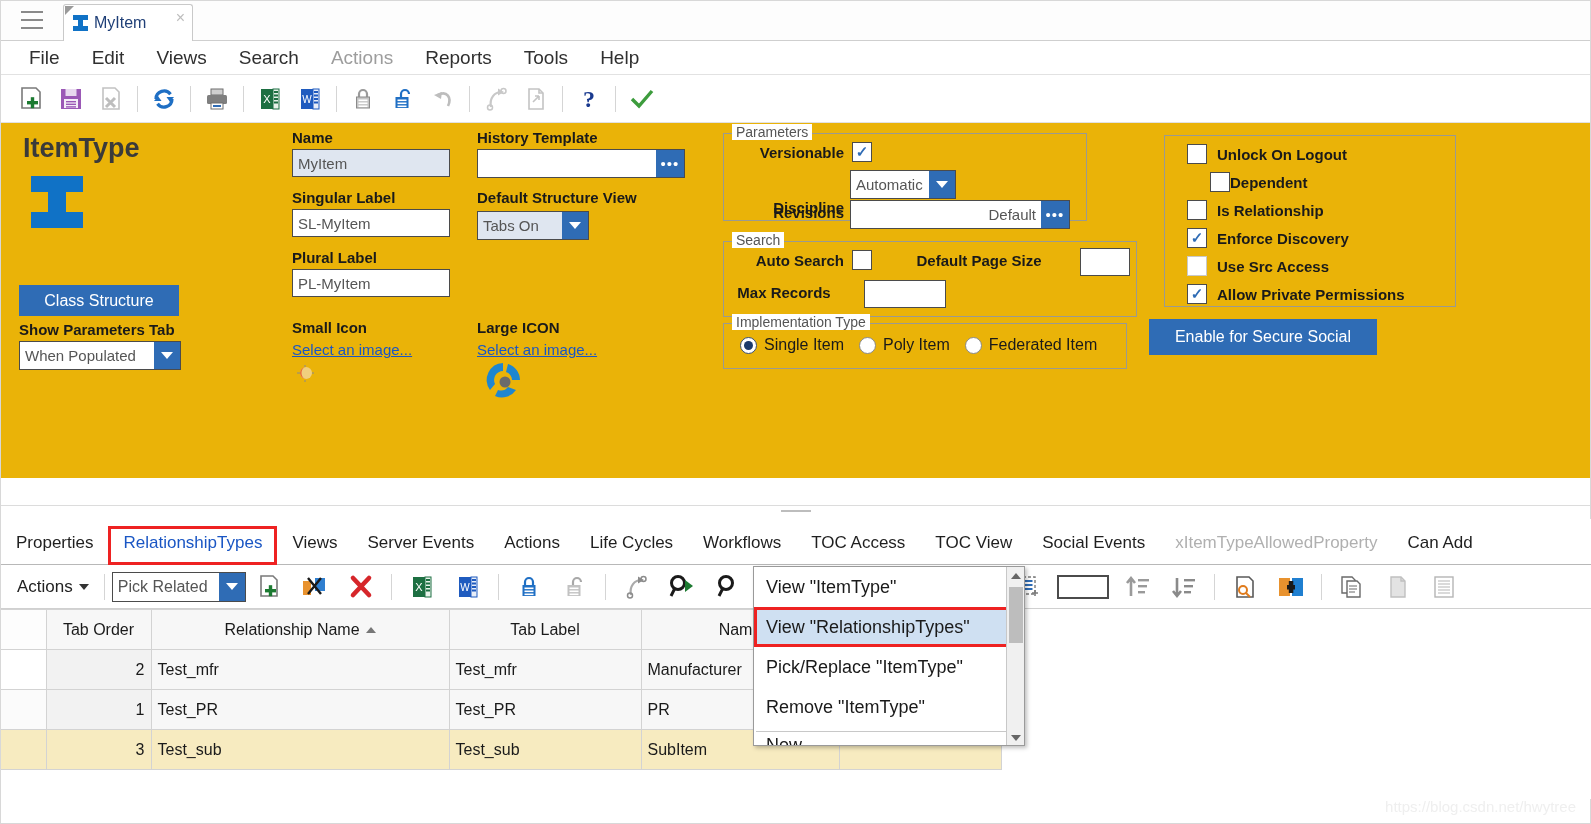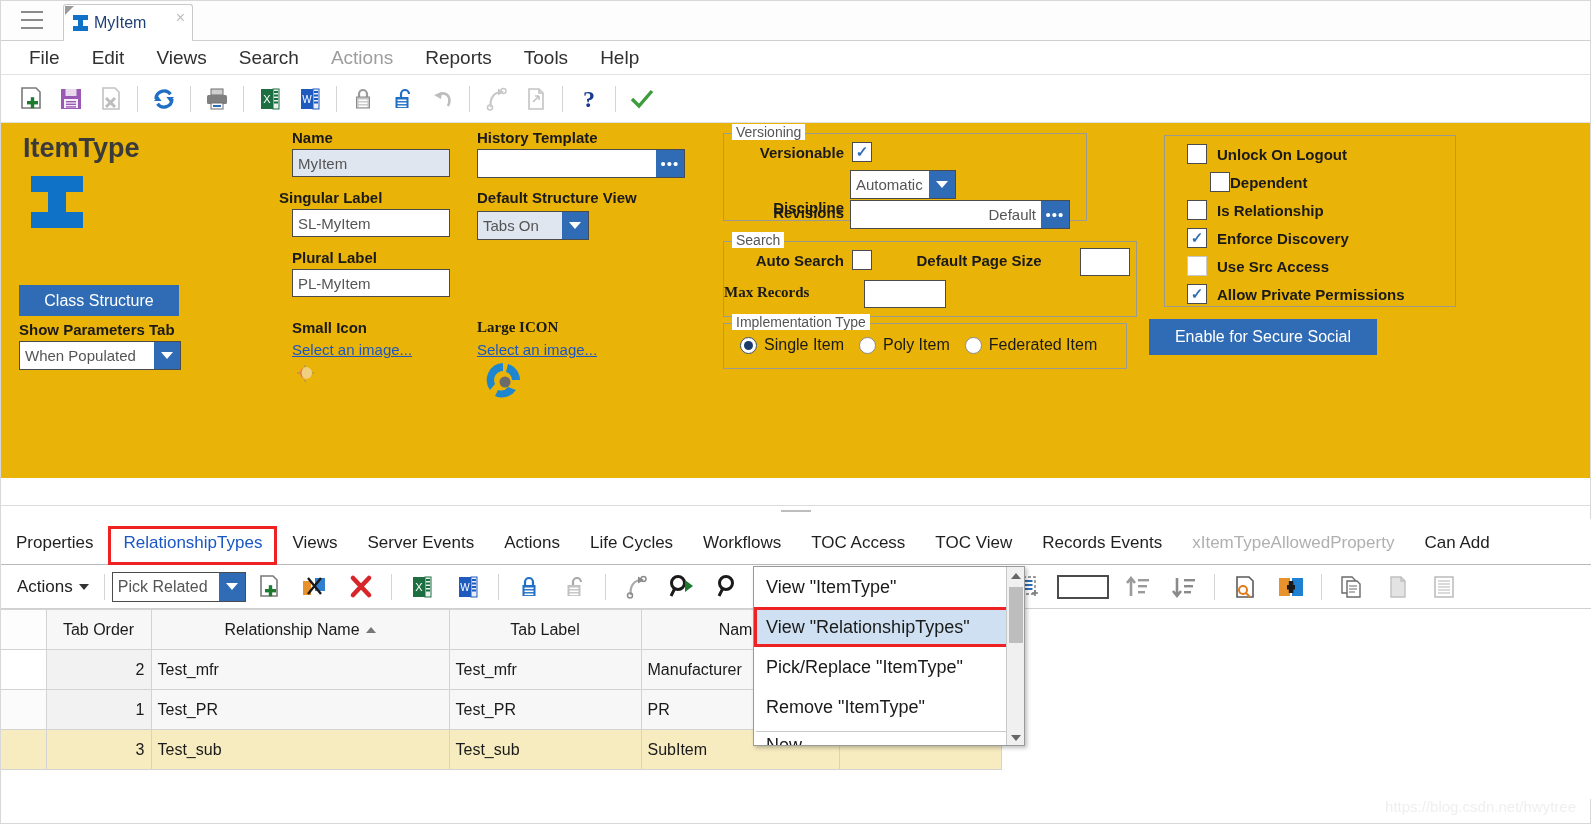--- a/index.html
+++ b/index.html
@@ -474,21 +474,21 @@
     <div class="lbl" style="position:absolute;left:18px;top:198px;">Show Parameters Tab</div>
 
     <div class="combo" style="position:absolute;left:18px;top:218px;width:162px;">
       <span class="val">When Populated</span>
       <span class="arw"></span>
     </div>
 
     <div class="lbl" style="position:absolute;left:291px;top:6px;">Name</div>
     <div class="txt shaded" style="position:absolute;left:291px;top:26px;width:158px;">MyItem</div>
 
-    <div class="lbl" style="position:absolute;left:278px;top:66px;">Singular Label</div>
+    <div class="lbl" style="position:absolute;left:291px;top:66px;">Singular Label</div>
     <div class="txt" style="position:absolute;left:291px;top:86px;width:158px;">SL-MyItem</div>
 
     <div class="lbl" style="position:absolute;left:291px;top:126px;">Plural Label</div>
     <div class="txt" style="position:absolute;left:291px;top:146px;width:158px;">PL-MyItem</div>
 
     <div class="lbl" style="position:absolute;left:291px;top:196px;text-align:right;">Small Icon</div>
     <div class="link" style="position:absolute;left:291px;top:218px;">Select an image...</div>
     <div style="position:absolute;left:294px;top:240px;">
       <svg width="20" height="20" viewBox="0 0 20 20">
         <circle cx="11" cy="10" r="6" fill="#f0cf7e"></circle>
@@ -502,33 +502,33 @@
       <span class="val"></span>
       <span class="ellipbtn">•••</span>
     </div>
 
     <div class="lbl" style="position:absolute;left:476px;top:66px;">Default Structure View</div>
     <div class="combo" style="position:absolute;left:476px;top:88px;width:112px;">
       <span class="val shaded">Tabs On</span>
       <span class="arw"></span>
     </div>
 
-    <div class="lbl" style="position:absolute;left:476px;top:196px;font-family:Liberation Serif, serif;">Large ICON</div>
+    <div class="lbl" style="position:absolute;left:476px;top:196px;">Large ICON</div>
     <div class="link" style="position:absolute;left:476px;top:218px;">Select an image...</div>
     <div style="position:absolute;left:481px;top:236px;">
       <svg width="42" height="42" viewBox="0 0 42 42">
         <path d="M21 4 a17 17 0 0 0 -13 27 l5 -6 a9 9 0 0 1 8 -13 Z" fill="#1e86cf"></path>
         <path d="M38 21 a17 17 0 0 0 -12 -16 l-2 8 a9 9 0 0 1 6 8 Z" fill="#1e86cf"></path>
         <path d="M13 37 a17 17 0 0 0 21 -6 l-8 -3 a9 9 0 0 1 -10 3 Z" fill="#1e86cf"></path>
         <circle cx="23" cy="23" r="5.5" fill="#6b6b6b"></circle>
       </svg>
     </div>
 
     <div class="grpbox" style="left:722px;top:10px;width:364px;height:88px;">
-      <span class="legend">Versioning</span>
+      <span class="legend">Parameters</span>
       <div style="position:absolute;left:0;top:10px;width:120px;text-align:right;" class="lbl">Versionable</div>
       <span class="chk" style="position:absolute;left:128px;top:8px;">✓</span>
 
       <div style="position:absolute;left:0;top:40px;width:120px;text-align:right;margin-top:25px;" class="lbl">Discipline</div>
       <div class="combo" style="position:absolute;left:126px;top:36px;width:106px;">
         <span class="val">Automatic</span>
         <span class="arw"></span>
       </div>
 
       <div style="position:absolute;left:0;top:70px;width:120px;text-align:right;" class="lbl">Revisions</div>
@@ -538,21 +538,21 @@
       </div>
     </div>
 
     <div class="grpbox" style="left:722px;top:118px;width:414px;height:76px;">
       <span class="legend">Search</span>
       <div style="position:absolute;left:0;top:10px;width:120px;text-align:right;" class="lbl">Auto Search</div>
       <span class="chk" style="position:absolute;left:128px;top:8px;"></span>
       <div style="position:absolute;left:160px;top:10px;width:190px;text-align:center;" class="lbl">Default Page Size</div>
       <div class="txt" style="position:absolute;left:356px;top:6px;width:50px;"></div>
 
-      <div style="position:absolute;left:0;top:42px;width:120px;text-align:left;font-family:Liberation Serif, serif;" class="lbl">Max Records</div>
+      <div style="position:absolute;left:0;top:42px;width:120px;text-align:center;" class="lbl">Max Records</div>
       <div class="txt" style="position:absolute;left:140px;top:38px;width:82px;"></div>
     </div>
 
     <div class="grpbox" style="left:722px;top:200px;width:404px;height:46px;">
       <span class="legend">Implementation Type</span>
       <div style="position:absolute;left:16px;top:12px;display:flex;align-items:center;gap:7px;font-size:16px;color:#1a1a1a;">
         <span class="radio on"></span>
         <span>Single Item</span>
         <span class="radio off" style="margin-left:8px;"></span>
         <span>Poly Item</span>
@@ -598,21 +598,21 @@
   <div class="tabrow">
     <div class="tab">Properties</div>
     <div class="tab active">RelationshipTypes</div>
     <div class="tab">Views</div>
     <div class="tab">Server Events</div>
     <div class="tab">Actions</div>
     <div class="tab">Life Cycles</div>
     <div class="tab">Workflows</div>
     <div class="tab">TOC Access</div>
     <div class="tab">TOC View</div>
-    <div class="tab">Records Events</div>
+    <div class="tab">Social Events</div>
     <div class="tab dim">xItemTypeAllowedProperty</div>
     <div class="tab">Can Add</div>
   </div>
 
   <div class="toolbar2">
     <div class="actionsbtn">
       <span>Actions</span>
       <span class="caret-dn"></span>
     </div>
     <div class="tb2sep"></div>

